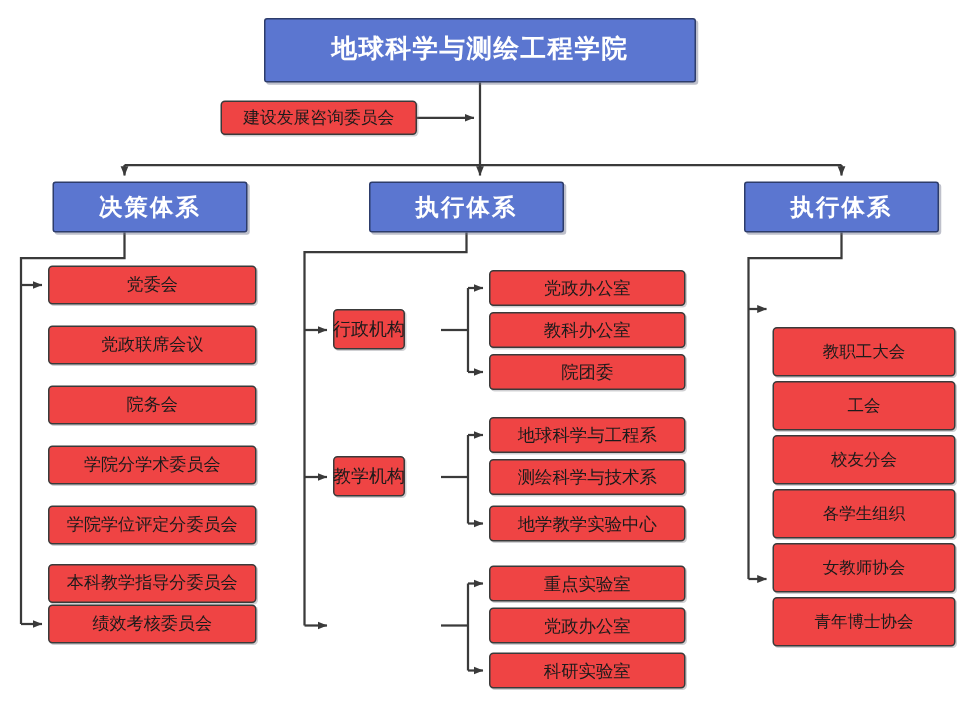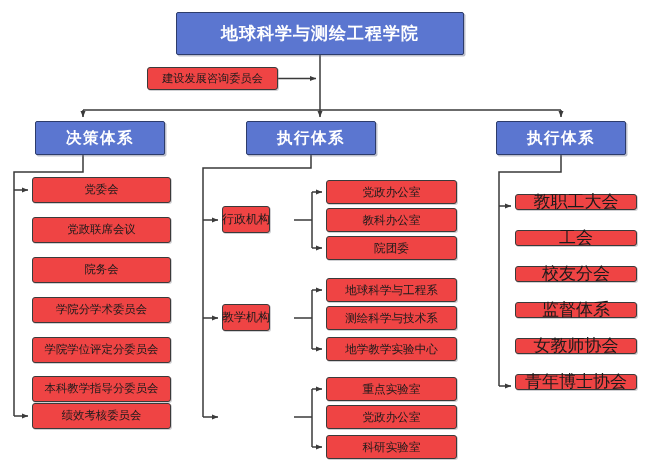--- a/index.html
+++ b/index.html
@@ -86,22 +86,23 @@
   }
   
   .leaf-mid {
     left: 326px;
     width: 131px; height: 24px;
     font-size: 11.6px;
   }
   
   .leaf-right {
     left: 515px;
-    width: 122px; height: 16px;
-    font-size: 17px;
+    width: 122px; height: 33px;
+    font-size: 11px;
+    margin-top: 24px;
   }
 </style>
 </head>
 <body>
 
 <div id="canvas">
 
   <svg id="wires" viewBox="0 0 650 476" width="650" height="476">
     <defs>
       <marker id="arw" markerWidth="7" markerHeight="7" refX="6.2" refY="3" orient="auto" markerUnits="userSpaceOnUse">
@@ -230,21 +231,21 @@
   <div class="node leaf-right" style="top:194px">
     <span>教职工大会</span>
     </div>
   <div class="node leaf-right" style="top:230px">
     <span>工会</span>
     </div>
   <div class="node leaf-right" style="top:266px">
     <span>校友分会</span>
     </div>
   <div class="node leaf-right" style="top:302px">
-    <span>监督体系</span>
+    <span>各学生组织</span>
     </div>
   <div class="node leaf-right" style="top:338px">
     <span>女教师协会</span>
     </div>
   <div class="node leaf-right" style="top:374px">
     <span>青年博士协会</span>
     </div>
 
 </div>
 

